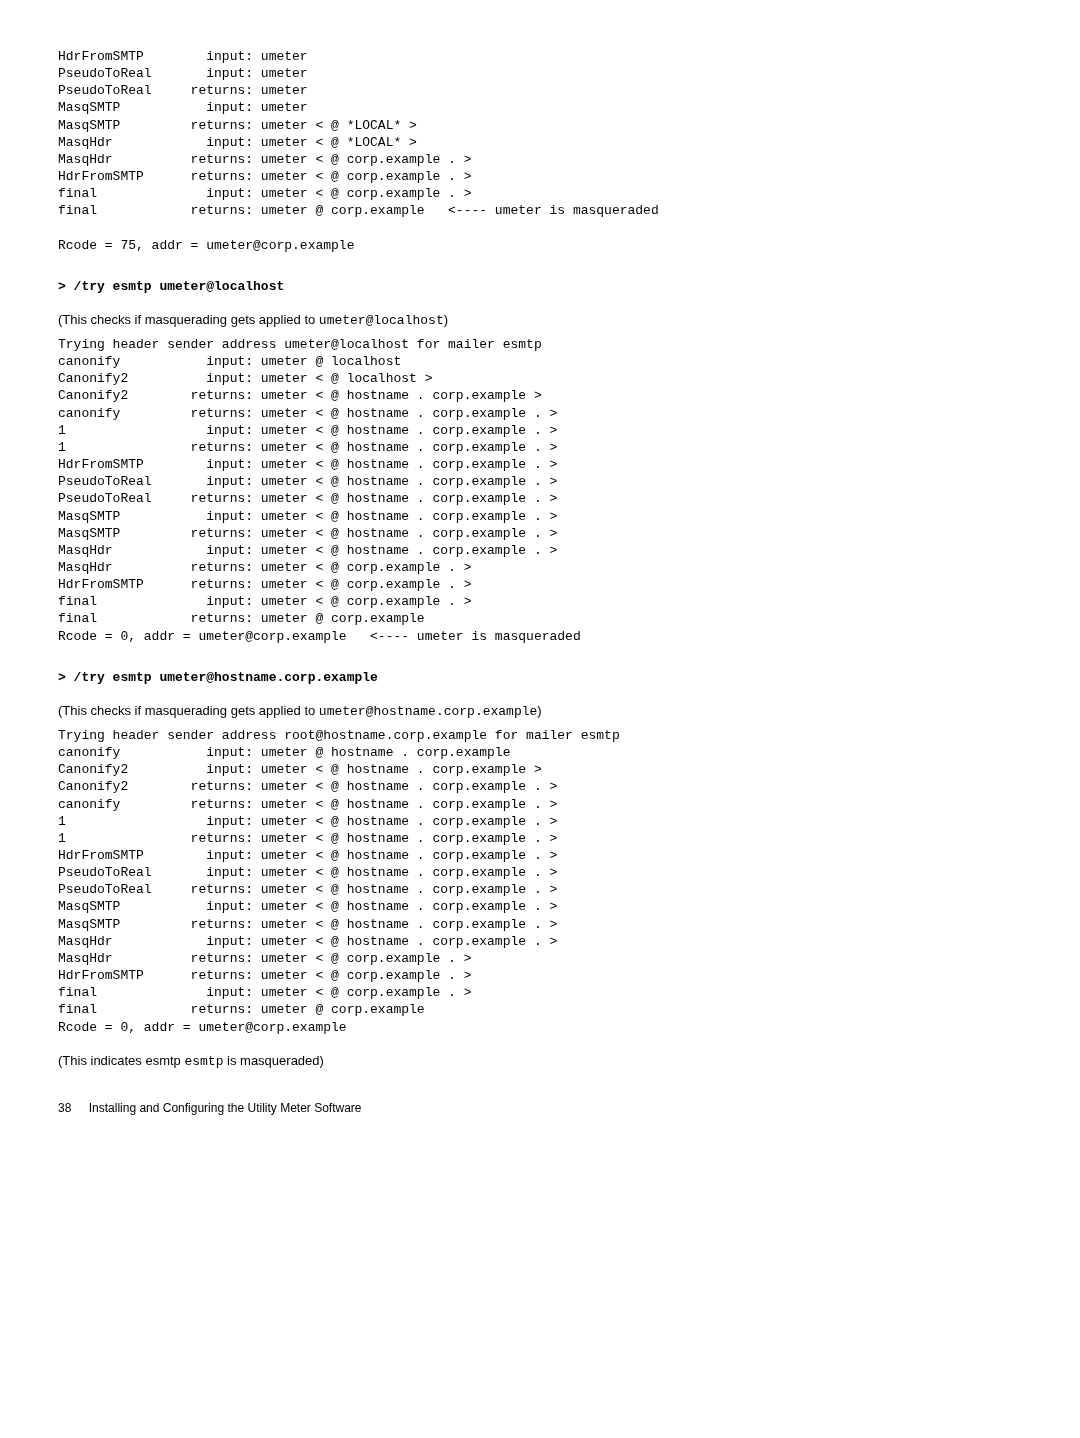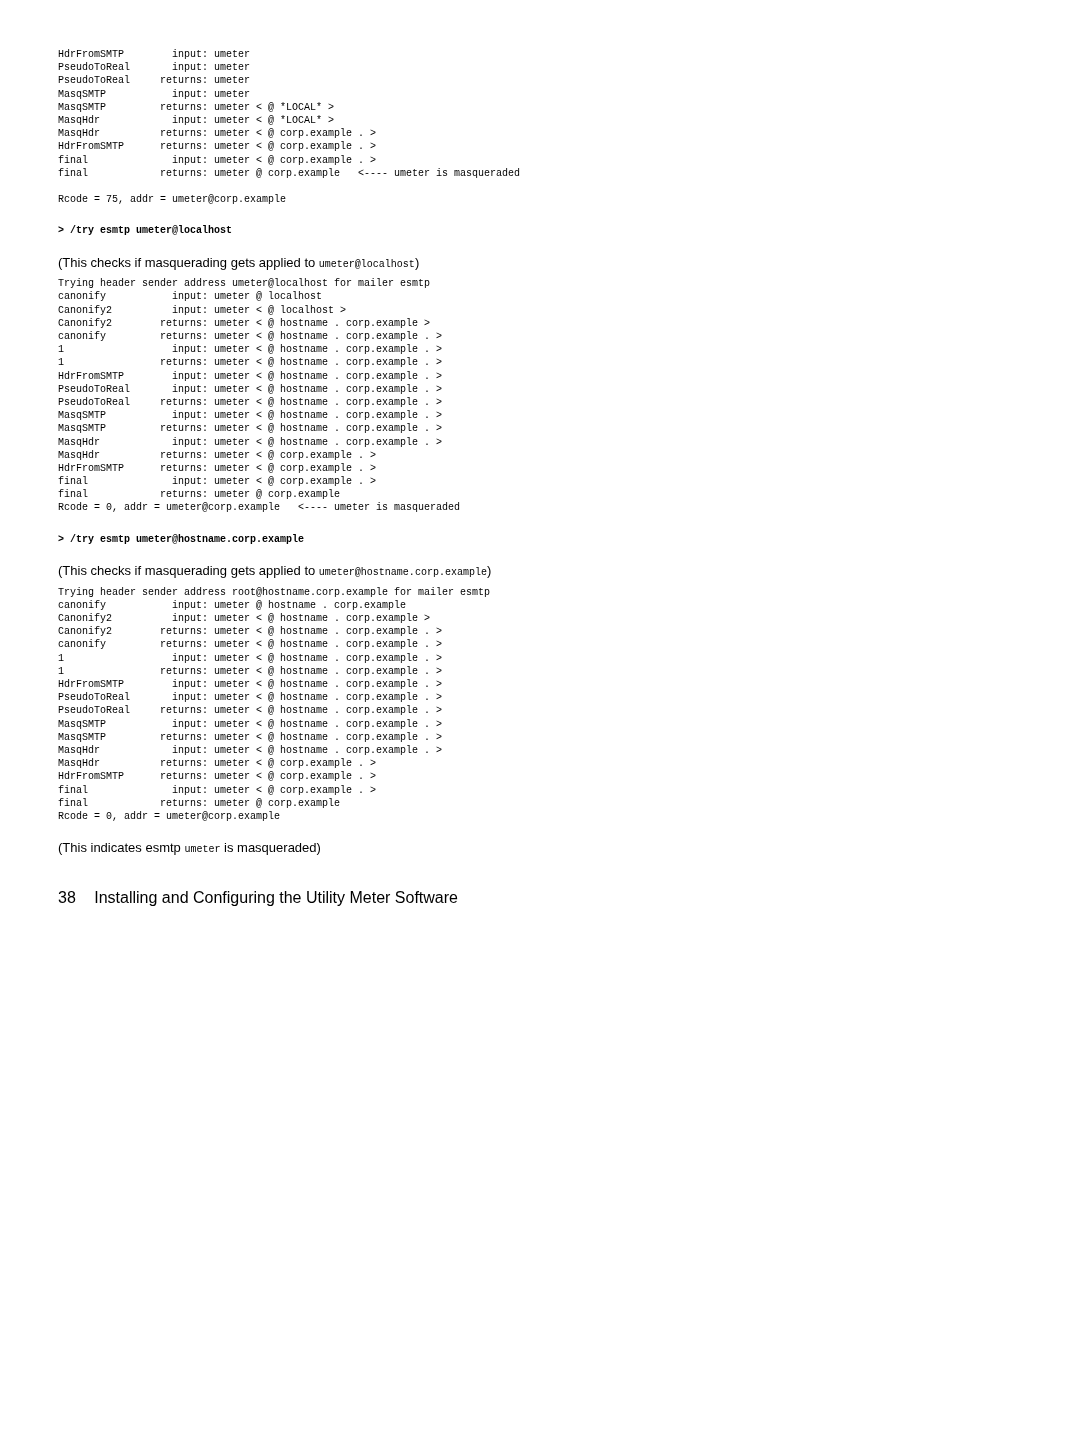--- a/index.html
+++ b/index.html
@@ -4,39 +4,39 @@
 <style>
   body {
     font-family: Arial, Helvetica, sans-serif;
     font-size: 13px;
     margin: 48px 52px 30px 58px;
     color: #000;
     line-height: 1.35;
   }
   pre, code, .mono {
     font-family: "Courier New", Courier, monospace;
-    font-size: 10px;
+    font-size: 13px;
   }
   pre {
     margin: 0 0 12px 0;
     white-space: pre;
     line-height: 1.32;
   }
   .heading {
     font-weight: bold;
-    margin-top: 18px;
+    margin-top: 24px;
     margin-bottom: 2px;
   }
   .narr {
     margin-top: 16px;
     margin-bottom: 6px;
   }
   .footer {
     margin-top: 30px;
-    font-size: 16px;
+    font-size: 12px;
   }
   .page-num { display: inline-block; margin-right: 14px; }
 </style>
 </head>
 <body>
 
 <pre>HdrFromSMTP        input: umeter
 PseudoToReal       input: umeter
 PseudoToReal     returns: umeter
 MasqSMTP           input: umeter
@@ -89,19 +89,19 @@
 MasqSMTP           input: umeter &lt; @ hostname . corp.example . &gt;
 MasqSMTP         returns: umeter &lt; @ hostname . corp.example . &gt;
 MasqHdr            input: umeter &lt; @ hostname . corp.example . &gt;
 MasqHdr          returns: umeter &lt; @ corp.example . &gt;
 HdrFromSMTP      returns: umeter &lt; @ corp.example . &gt;
 final              input: umeter &lt; @ corp.example . &gt;
 final            returns: umeter @ corp.example
 Rcode = 0, addr = umeter@corp.example</pre>
 
 <div class="narr" style="margin-top:16px;">
-  <span>(This indicates esmtp </span><span class="mono">umeter</span><span> is masqueraded)</span>
+  <span>(This indicates esmtp </span><span class="mono">esmtp</span><span> is masqueraded)</span>
 </div>
 
 <div class="footer">
   <span class="page-num">38</span>
   <span>Installing and Configuring the Utility Meter Software</span>
 </div>
 
 </body></html>

